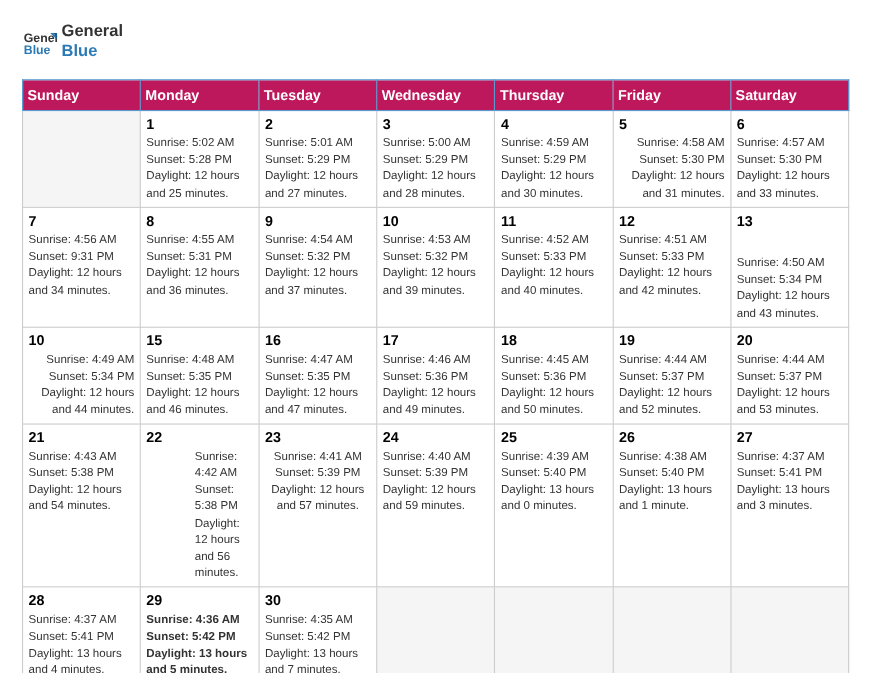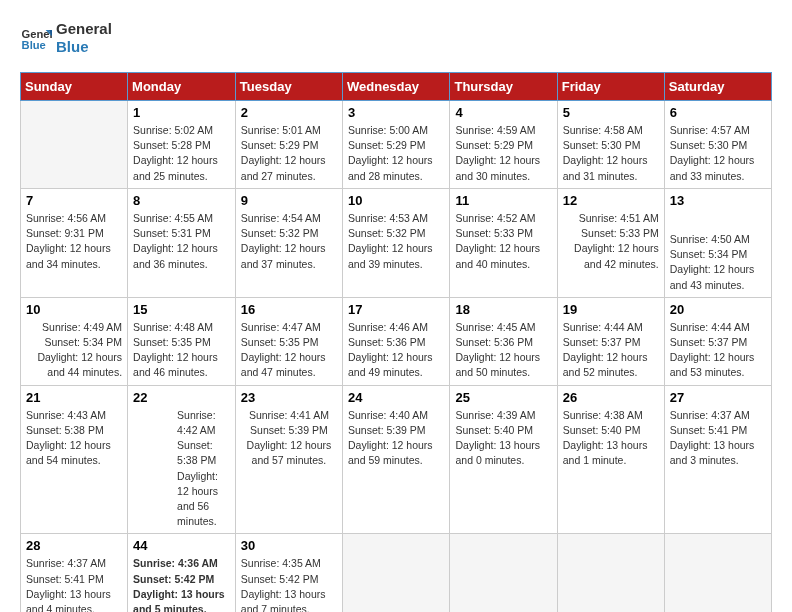--- a/index.html
+++ b/index.html
@@ -36,21 +36,21 @@
     .subtitle {
       font-size: 16px;
       color: #555;
     }
     table {
       width: 100%;
       border-collapse: collapse;
       font-size: 11px;
     }
     thead tr th {
-      background-color: #b91c1c;
+      background-color: #be185d;
       color: #fff;
       padding: 6px 4px;
       text-align: left;
       font-size: 13px;
       font-weight: bold;
       border: 1px solid #5a9ad0;
     }
     tbody tr td {
       border: 1px solid #ccc;
       padding: 4px 5px;
@@ -142,21 +142,21 @@
         </td>
         <td>
           <span class="day-number">4</span>
           <div class="day-info" style="white-space: pre-line;">Sunrise: 4:59 AM
 Sunset: 5:29 PM
 Daylight: 12 hours
 and 30 minutes.</div>
         </td>
         <td>
           <span class="day-number">5</span>
-          <div class="day-info" style="white-space: pre-line;">Sunrise: 4:58 AM
+          <div class="day-info" style="white-space: pre-line; text-align: right;">Sunrise: 4:58 AM
 Sunset: 5:30 PM
 Daylight: 12 hours
 and 31 minutes.</div>
         </td>
         <td>
           <span class="day-number">6</span>
           <div class="day-info" style="white-space: pre-line;">Sunrise: 4:57 AM
 Sunset: 5:30 PM
 Daylight: 12 hours
 and 33 minutes.</div>
@@ -193,21 +193,21 @@
         </td>
         <td>
           <span class="day-number">11</span>
           <div class="day-info" style="white-space: pre-line;">Sunrise: 4:52 AM
 Sunset: 5:33 PM
 Daylight: 12 hours
 and 40 minutes.</div>
         </td>
         <td>
           <span class="day-number">12</span>
-          <div class="day-info" style="white-space: pre-line; text-align: right;">Sunrise: 4:51 AM
+          <div class="day-info" style="white-space: pre-line;">Sunrise: 4:51 AM
 Sunset: 5:33 PM
 Daylight: 12 hours
 and 42 minutes.</div>
         </td>
         <td>
           <span class="day-number">13</span>
           <div class="day-info" style="white-space: pre-line; margin-top: 24px;">Sunrise: 4:50 AM
 Sunset: 5:34 PM
 Daylight: 12 hours
 and 43 minutes.</div>
@@ -317,21 +317,21 @@
       </tr>
       <tr>
         <td>
           <span class="day-number">28</span>
           <div class="day-info" style="white-space: pre-line;">Sunrise: 4:37 AM
 Sunset: 5:41 PM
 Daylight: 13 hours
 and 4 minutes.</div>
         </td>
         <td>
-          <span class="day-number">44</span>
+          <span class="day-number">29</span>
           <div class="day-info" style="white-space: pre-line; font-weight: bold;">Sunrise: 4:36 AM
 Sunset: 5:42 PM
 Daylight: 13 hours
 and 5 minutes.</div>
         </td>
         <td>
           <span class="day-number">30</span>
           <div class="day-info" style="white-space: pre-line;">Sunrise: 4:35 AM
 Sunset: 5:42 PM
 Daylight: 13 hours

